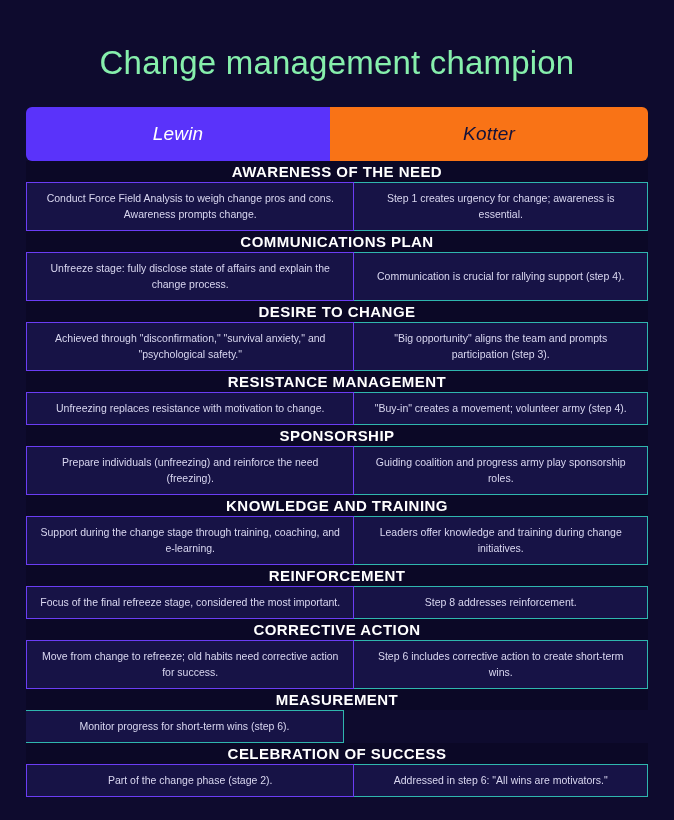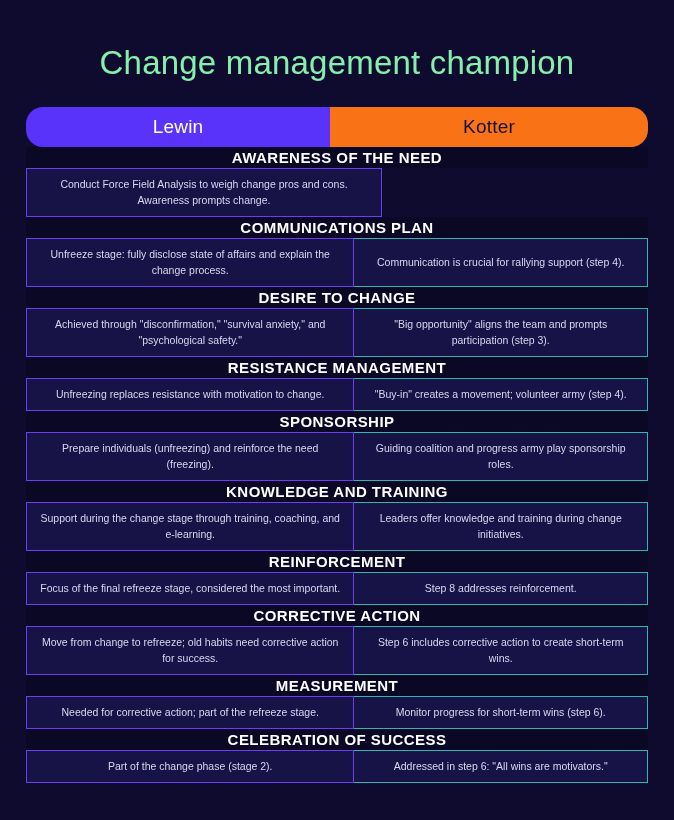--- a/index.html
+++ b/index.html
@@ -35,23 +35,24 @@
 
   .table {
     width: 622px;
     margin: 25px auto 0 auto;
   }
 
   
   .thead {
     display: flex;
     width: 100%;
-    height: 40px;
-    border-radius: 17px;
+    height: 54px;
+    border-radius: 6px;
     overflow: hidden;
+    font-style: italic;
   }
   .th {
     display: flex;
     align-items: center;
     justify-content: center;
     font-size: 19px;
     font-weight: 400;
     letter-spacing: 0.2px;
     box-sizing: border-box;
   }
@@ -128,20 +129,21 @@
       <div class="th th-lewin">Lewin</div>
       <div class="th th-kotter">Kotter</div>
     </div>
 
     <div id="table-body">
         <div class="section-band">
           <div class="section-band-label">AWARENESS OF THE NEED</div>
         </div>
         <div class="row tall">
           <div class="cell cell-lewin">Conduct Force Field Analysis to weigh change pros and cons. Awareness prompts change.</div>
+          <div class="cell cell-kotter">Step 1 creates urgency for change; awareness is essential.</div>
         </div>
         <div class="section-band">
           <div class="section-band-label">COMMUNICATIONS PLAN</div>
         </div>
         <div class="row tall">
           <div class="cell cell-lewin">Unfreeze stage: fully disclose state of affairs and explain the change process.</div>
           <div class="cell cell-kotter">Communication is crucial for rallying support (step 4).</div>
         </div>
         <div class="section-band">
           <div class="section-band-label">DESIRE TO CHANGE</div>
@@ -182,21 +184,20 @@
           <div class="section-band-label">CORRECTIVE ACTION</div>
         </div>
         <div class="row tall">
           <div class="cell cell-lewin">Move from change to refreeze; old habits need corrective action for success.</div>
           <div class="cell cell-kotter">Step 6 includes corrective action to create short-term wins.</div>
         </div>
         <div class="section-band">
           <div class="section-band-label">MEASUREMENT</div>
         </div>
         <div class="row short">
-          <div class="cell cell-lewin">Needed for corrective action; part of the refreeze stage.</div>
           <div class="cell cell-kotter">Monitor progress for short-term wins (step 6).</div>
         </div>
         <div class="section-band">
           <div class="section-band-label">CELEBRATION OF SUCCESS</div>
         </div>
         <div class="row short">
           <div class="cell cell-lewin">Part of the change phase (stage 2).</div>
           <div class="cell cell-kotter">Addressed in step 6: "All wins are motivators."</div>
         </div>
       </div>

